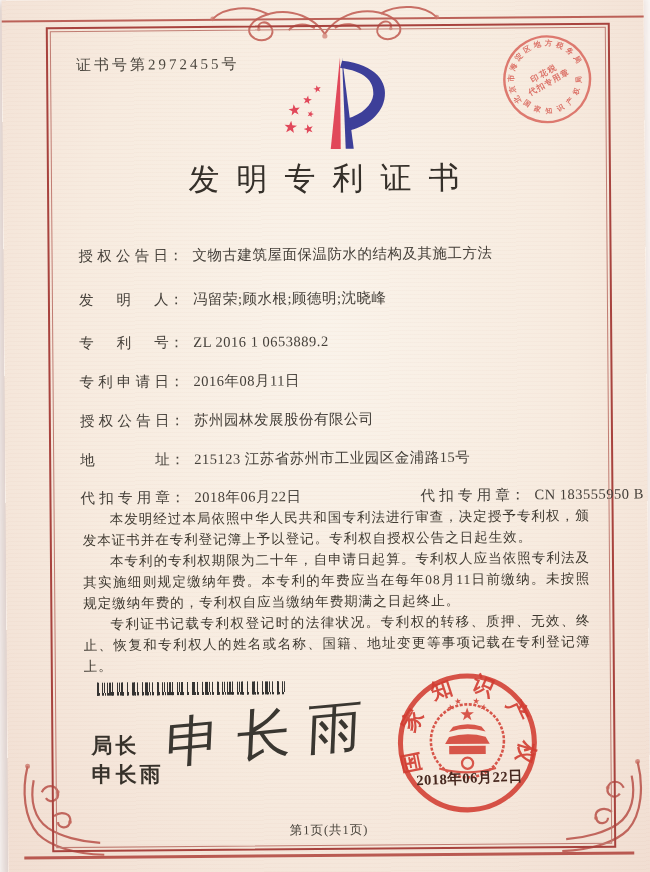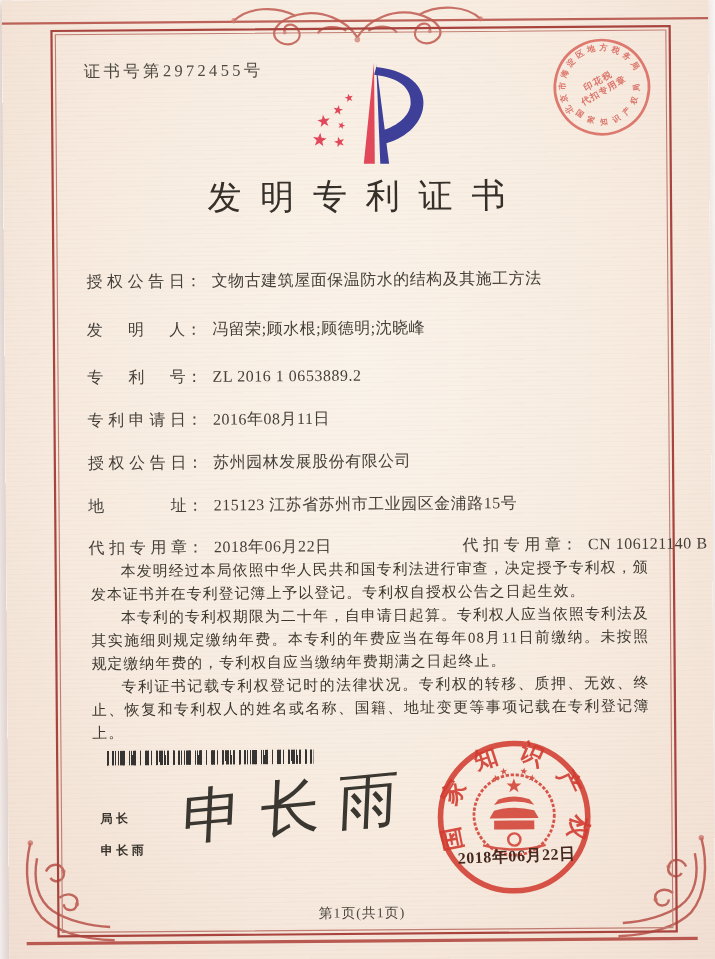--- a/index.html
+++ b/index.html
@@ -29,21 +29,21 @@
   .colon{margin-right:9px;}
   .col2{position:absolute;left:340px;top:0;}
   .body-text{position:absolute;left:77px;right:58px;top:509px;font-size:13.5px;
              line-height:1.56;letter-spacing:1px;color:#3e3930;text-align:justify;}
   .body-text p{margin:0;text-indent:2em;}
   .barcode{position:absolute;left:90px;top:683px;width:188px;height:13px;opacity:.88;
     background:
       repeating-linear-gradient(90deg,#1c1c1c 0 1.5px,transparent 1.5px 5px),
       repeating-linear-gradient(90deg,#1c1c1c 0 1px,transparent 1px 7.5px),
       repeating-linear-gradient(90deg,#1c1c1c 0 2.5px,transparent 2.5px 12px);}
-  .director{position:absolute;left:84px;top:731px;font-size:11px;font-weight:bold;
+  .director{position:absolute;left:84px;top:731px;font-size:21px;font-weight:bold;
             letter-spacing:3px;color:#37322b;line-height:29px;font-family:"Liberation Sans","DejaVu Sans",sans-serif;}
   .signature{position:absolute;left:158px;top:699px;font-size:55px;color:#2b2823;
              letter-spacing:16px;transform:rotate(-5deg) skewX(-8deg);opacity:.92;}
   .seal-main{position:absolute;left:389px;top:675px;width:142px;height:142px;}
   .seal-date{position:absolute;left:391px;top:772px;width:142px;text-align:center;font-size:14.5px;
              font-weight:bold;color:#47281f;letter-spacing:.5px;transform:rotate(-2deg);}
   .seal-tax{position:absolute;left:489px;top:27px;width:112px;height:112px;
             transform:rotate(-29deg);opacity:.88;}
   .footer{position:absolute;left:0;right:0;top:824px;text-align:center;font-size:12.5px;
           letter-spacing:1px;color:#4a453d;}
@@ -142,21 +142,21 @@
   </div>
   <div class="row" style="top:412px">
     <span class="flabel">授权公告日</span><span class="colon">：</span><span>苏州园林发展股份有限公司</span>
   </div>
   <div class="row" style="top:451px">
     <span class="flabel">地址</span><span class="colon">：</span><span>215123 江苏省苏州市工业园区金浦路15号</span>
   </div>
   <div class="row" style="top:489px">
     <span class="flabel">代扣专用章</span><span class="colon">：</span><span>2018年06月22日</span>
     <span class="col2">
-      <span class="flabel">代扣专用章</span><span class="colon">：</span><span>CN 106121140 B</span>
+      <span class="flabel">代扣专用章</span><span class="colon">：</span><span>CN 183555950 B</span>
     </span>
   </div>
 
   <div class="body-text">
     <p>本发明经过本局依照中华人民共和国专利法进行审查，决定授予专利权，颁发本证书并在专利登记簿上予以登记。专利权自授权公告之日起生效。</p>
     <p>本专利的专利权期限为二十年，自申请日起算。专利权人应当依照专利法及其实施细则规定缴纳年费。本专利的年费应当在每年08月11日前缴纳。未按照规定缴纳年费的，专利权自应当缴纳年费期满之日起终止。</p>
     <p>专利证书记载专利权登记时的法律状况。专利权的转移、质押、无效、终止、恢复和专利权人的姓名或名称、国籍、地址变更等事项记载在专利登记簿上。</p>
   </div>
 
   <div class="barcode"></div>

